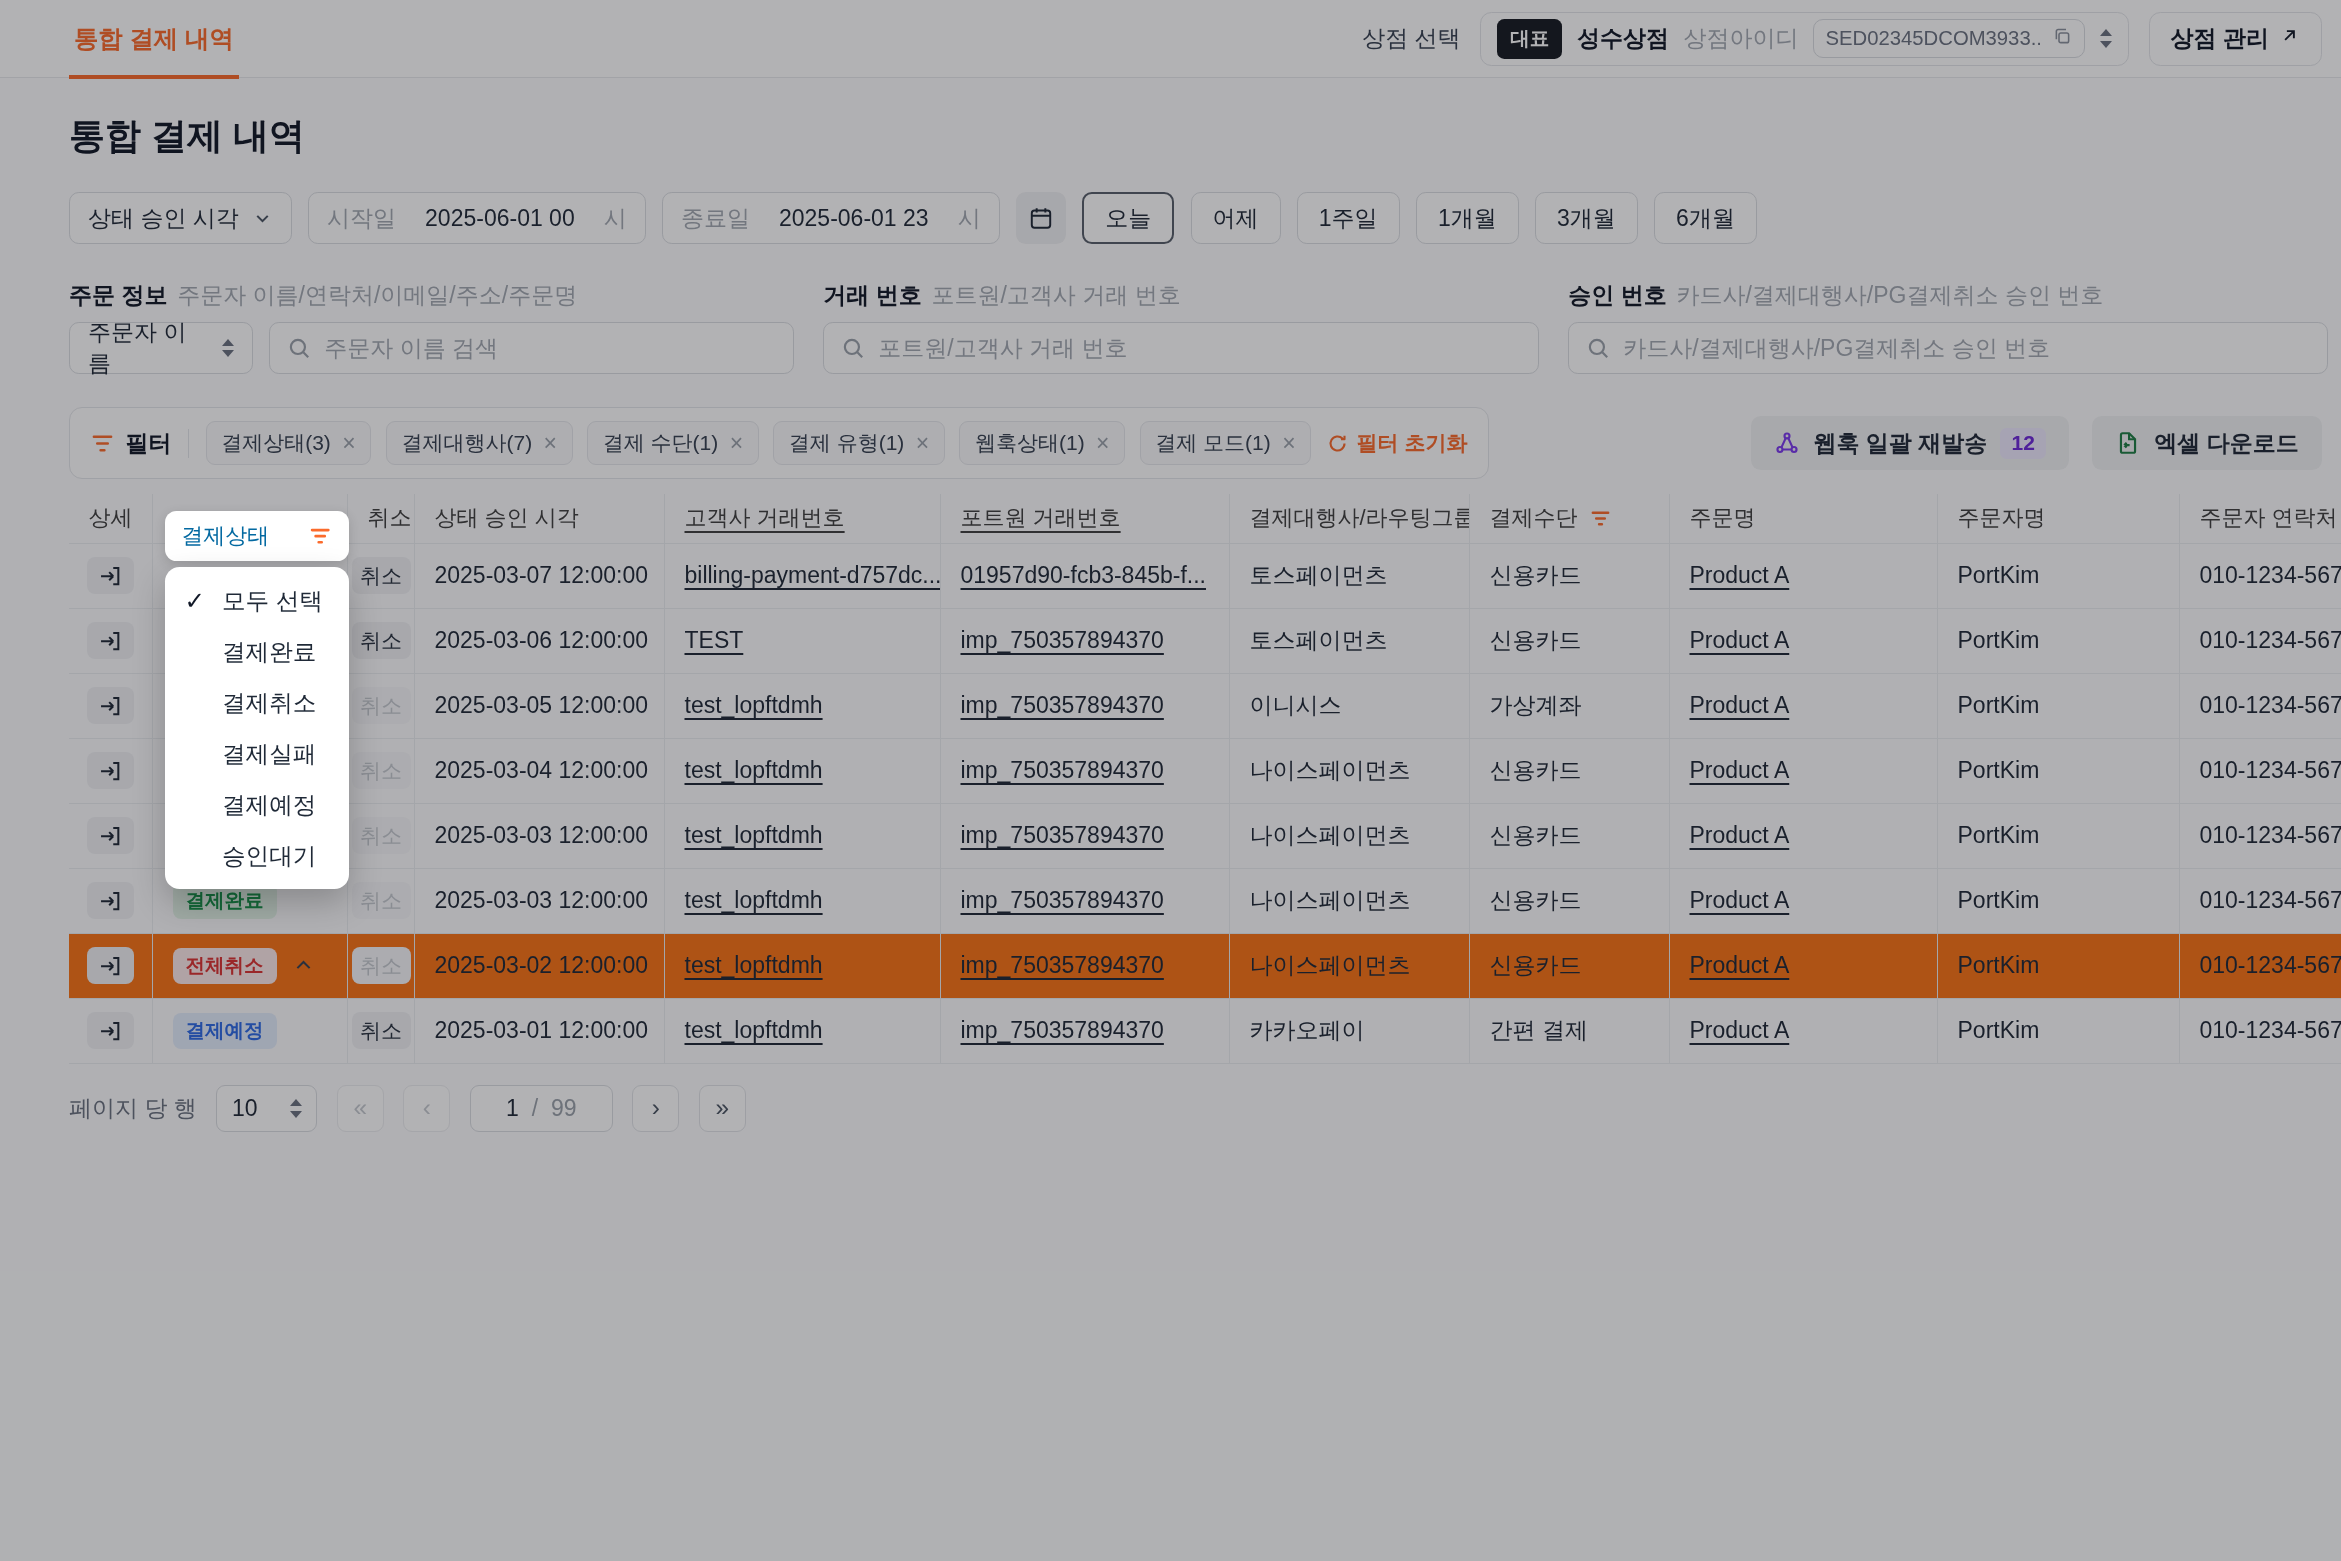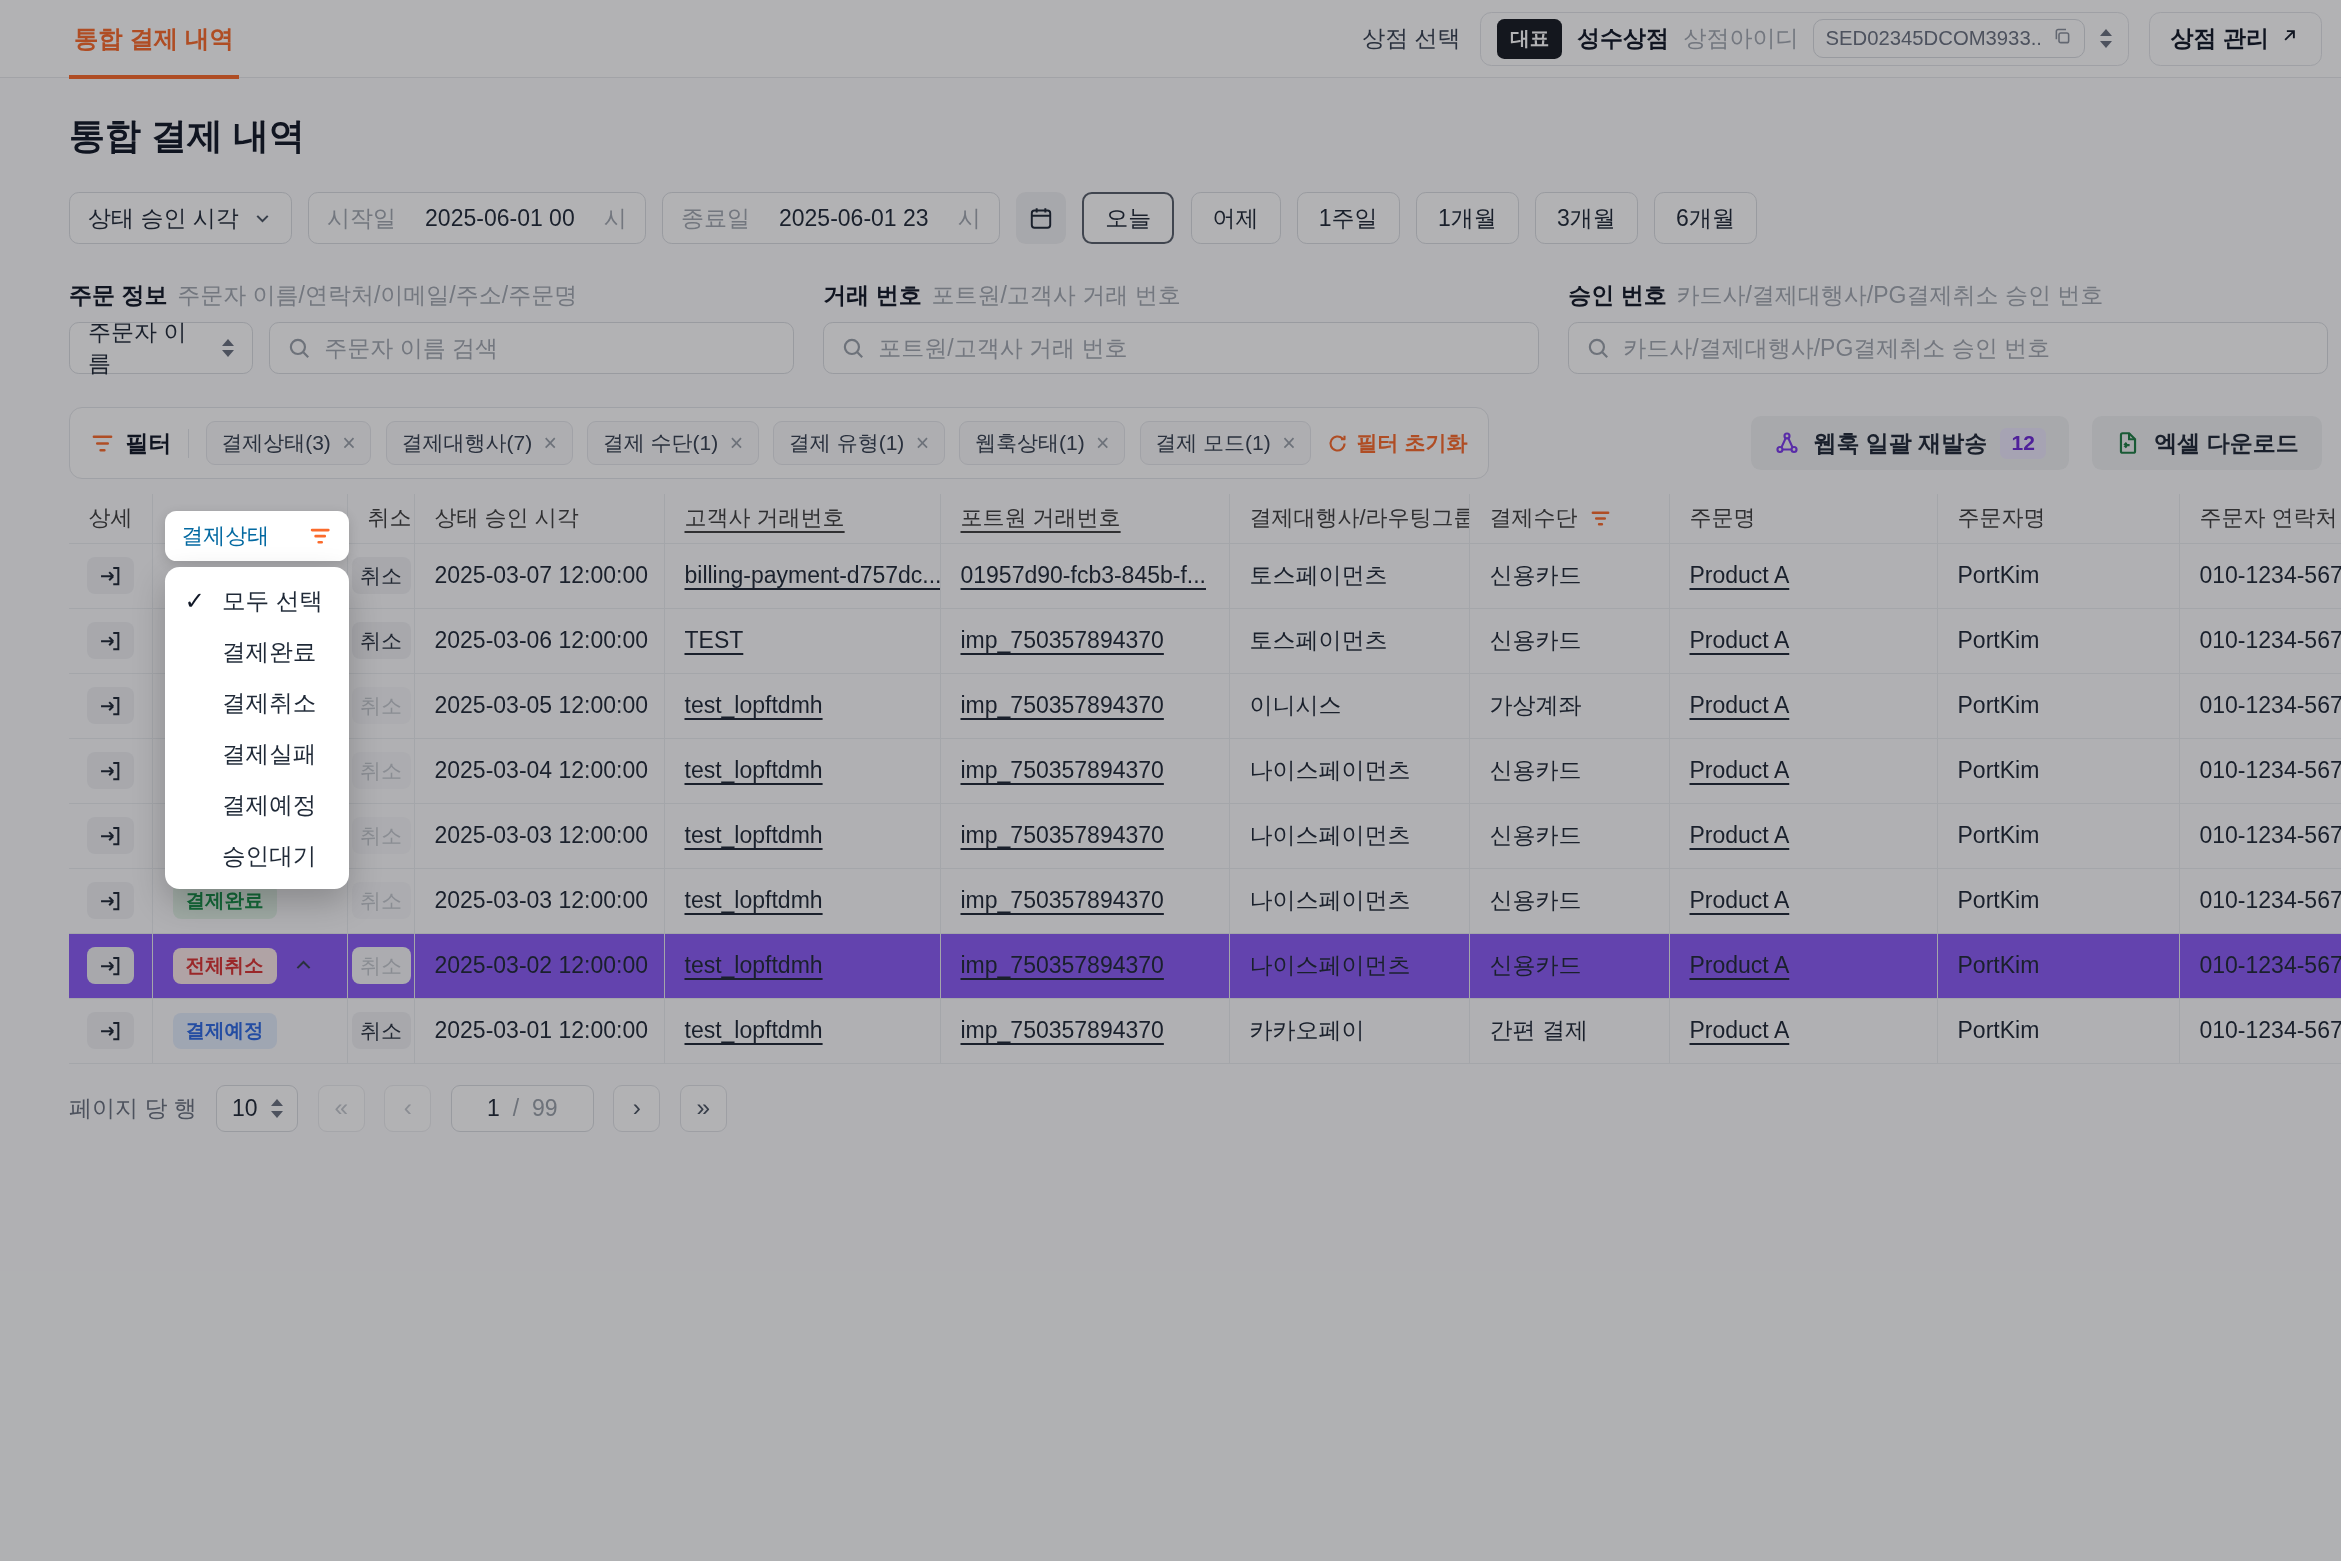--- a/index.html
+++ b/index.html
@@ -72,40 +72,40 @@
 
   
   .table { margin-top:14.6px; width:2273px; }
   .tr { display:grid; grid-template-columns:84px 195px 67px 250px 276px 289px 240px 200px 268px 242px 162px; }
   .thead { height:50px; }
   .thead .td { font-size:22px; font-weight:500; color:#404040; }
   .td { display:flex; align-items:center; padding-left:19.5px; border-right:0.8px solid #EBEDF0;
     border-bottom:0.8px solid #EBEDF0; font-size:23px; color:#1F2937; overflow:hidden; white-space:nowrap; }
   .td.center { justify-content:center; padding-left:0; }
   .tbody .tr { height:65px; }
-  .tbody .tr.darker .td { background:#8b5cf6;align-items:center; }
+  .tbody .tr.darker .td { background:#f97316;align-items:center; }
   .u { text-decoration:underline; text-underline-offset:4.9px; }
   .hdr-underline { text-decoration:underline; text-underline-offset:5.7px; }
   .detail-btn { width:47px; height:37px; border:none; border-radius:8.1px; background:#F0F1F4;
     display:flex; align-items:center; justify-content:center; cursor:pointer; }
   .cancel-btn { min-width:59px; height:37px; border:none; border-radius:8.1px; background:#F0F1F4;
     font-size:21px; color:#2B3442; cursor:pointer; font-family:inherit; }
   .cancel-btn.disabled { color:#C5C9CF; background:#F6F7F9; cursor:default; }
   .badge { height:36px; display:inline-flex; align-items:center; padding:0 13px; border-radius:8.1px;
     font-size:19.5px; font-weight:600; }
   .badge.paid { background:#E3F4E8; color:#17934A; }
   .badge.cancelled { background:#FCE9E9; color:#DC3333; }
   .badge.scheduled { background:#E4EDFD; color:#2E6BE5; }
   .expand-chevron { margin-left:16.3px; display:flex; cursor:pointer; }
   .funnel { margin-left:11.4px; display:flex; }
 
   
   .pagination { margin-top:21px; display:flex; align-items:center; gap:19.5px; }
   .pg-label { font-size:23px; color:#6B7280; }
-  .pg-select { width:82px; height:47px; border:1.6px solid #DADDE2; border-radius:9px; background:#fff;
+  .pg-select { width:101px; height:47px; border:1.6px solid #DADDE2; border-radius:9px; background:#fff;
     display:flex; align-items:center; justify-content:space-between; padding:0 14.6px; font-size:23px; cursor:pointer; }
   .pg-btn { width:47px; height:47px; border:1.6px solid #E2E4E8; border-radius:9px; background:#fff;
     font-size:24.4px; color:#4B5563; cursor:pointer; display:flex; align-items:center; justify-content:center; font-family:inherit; }
   .pg-btn.disabled { color:#C5C9CF; border-color:#ECEDF0; cursor:default; }
   .pg-indicator { width:143px; height:47px; border:1.6px solid #DADDE2; border-radius:9px; background:#fff;
     display:flex; align-items:center; justify-content:center; gap:13px; font-size:23px; }
   .pg-indicator .cur { color:#1F2937; } .pg-indicator .sep,.pg-indicator .tot { color:#9AA1AA; }
 
   
   .overlay { position:absolute; inset:0; background:rgba(14,17,22,0.32); z-index:50; }

